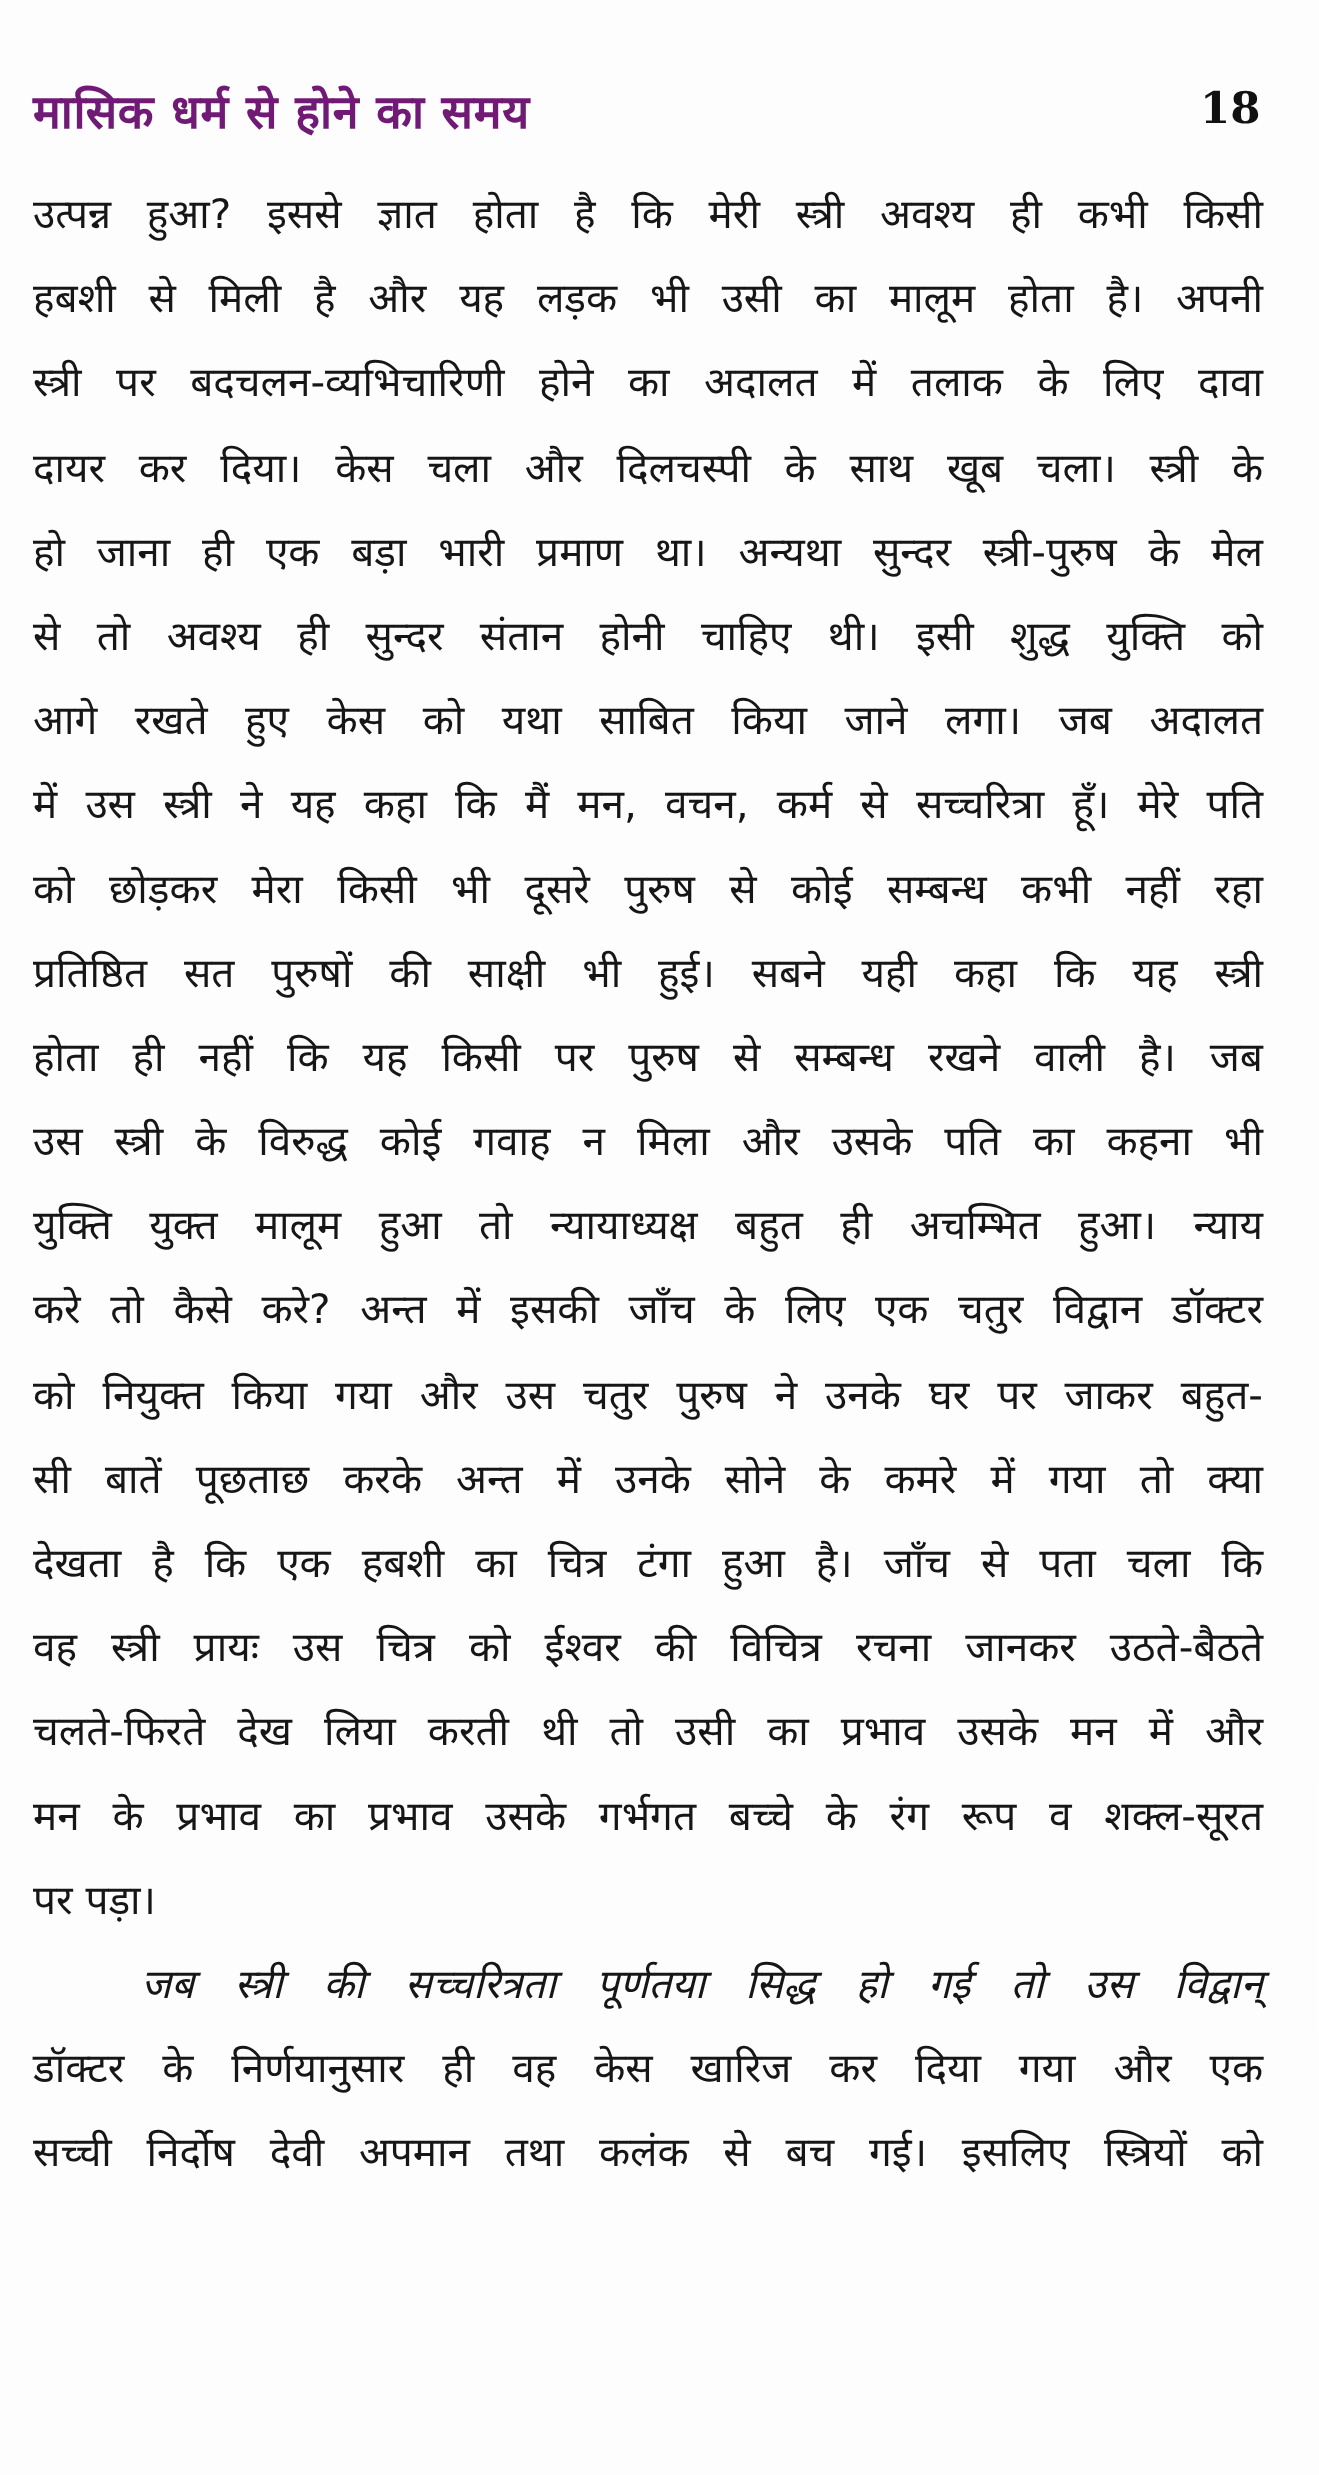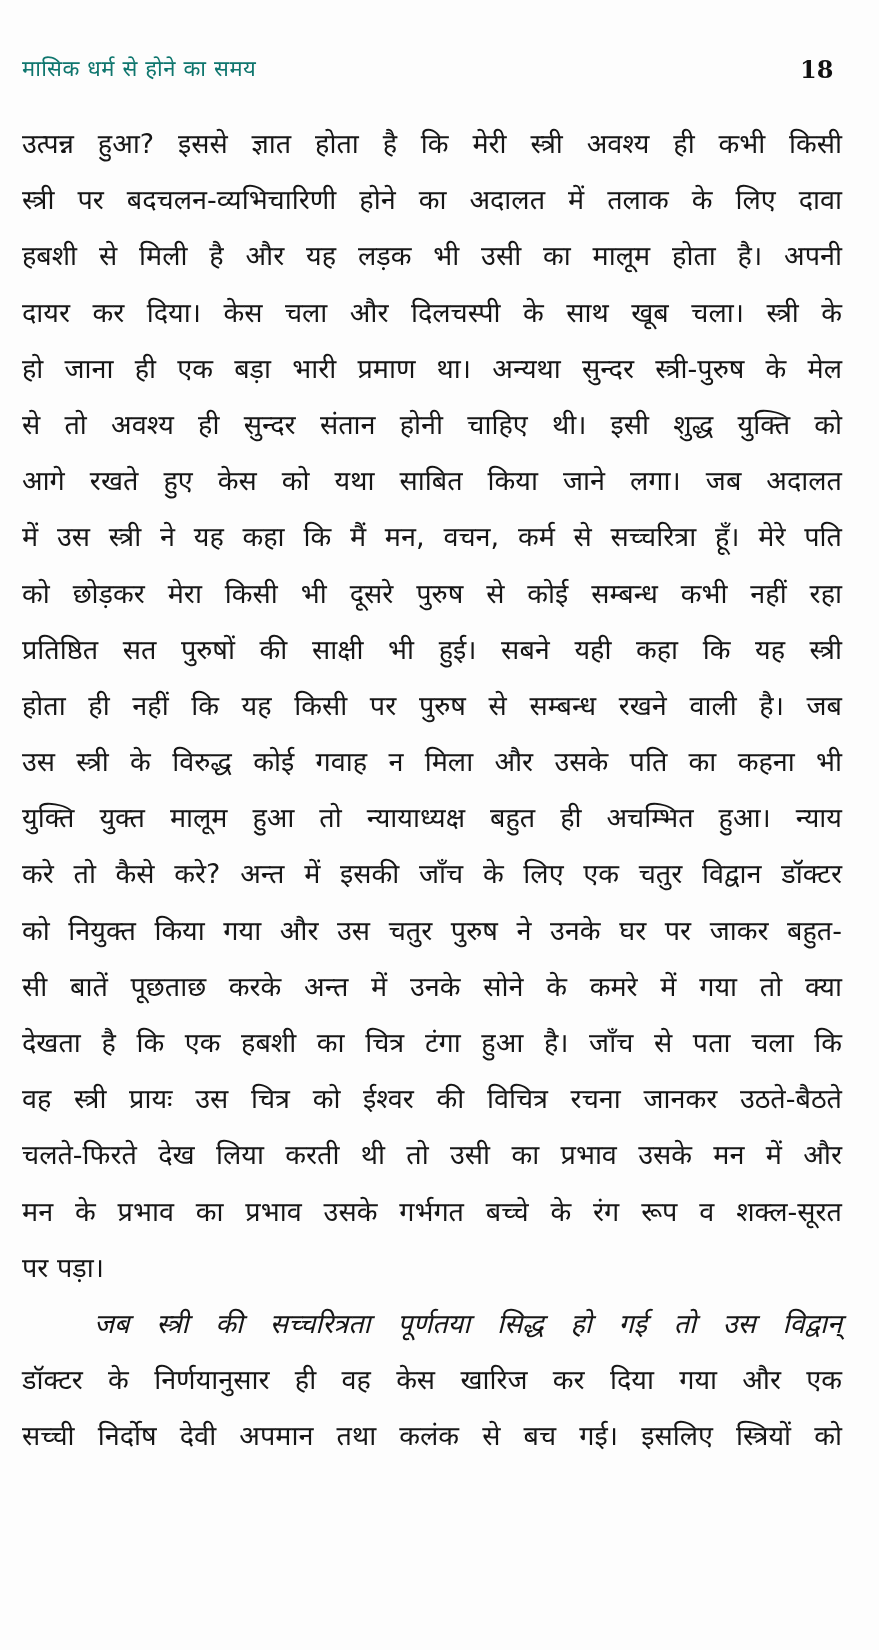--- a/index.html
+++ b/index.html
@@ -18,31 +18,31 @@
     .page {
       position: absolute;
       left: 0; top: 0;
       width: 879px; height: 1650px;
       background: #fdfdfd;
     }
     .running-head {
       position: absolute;
       left: 22px;
       top: 52px;
-      font-size: 22px;
-      font-weight: normal;
+      font-size: 31px;
+      font-weight: bold;
       letter-spacing: 0.5px;
-      color: #0f766e;
+      color: #701a75;
     }
     .page-number {
       position: absolute;
       left: 800px;
       top: 55px;
       font-family: "DejaVu Serif", serif;
-      font-size: 24px;
+      font-size: 29px;
       font-weight: bold;
       color: #111;
     }
     .body-text {
       position: absolute;
       left: 22px;
       top: 116px;
       width: 820px;
     }
     .line {
@@ -65,22 +65,22 @@
 </head>
 <body>
 
 <div class="page">
   <div class="running-head">मासिक धर्म से होने का समय</div>
   <div class="page-number">18</div>
 
   <div class="body-text">
     <div class="paragraph">
       <div class="line">उत्पन्न हुआ? इससे ज्ञात होता है कि मेरी स्त्री अवश्य ही कभी किसी</div>
+      <div class="line">हबशी से मिली है और यह लड़क भी उसी का मालूम होता है। अपनी</div>
       <div class="line">स्त्री पर बदचलन-व्यभिचारिणी होने का अदालत में तलाक के लिए दावा</div>
-      <div class="line">हबशी से मिली है और यह लड़क भी उसी का मालूम होता है। अपनी</div>
       <div class="line">दायर कर दिया। केस चला और दिलचस्पी के साथ खूब चला। स्त्री के</div>
       <div class="line">हो जाना ही एक बड़ा भारी प्रमाण था। अन्यथा सुन्दर स्त्री-पुरुष के मेल</div>
       <div class="line">से तो अवश्य ही सुन्दर संतान होनी चाहिए थी। इसी शुद्ध युक्ति को</div>
       <div class="line">आगे रखते हुए केस को यथा साबित किया जाने लगा। जब अदालत</div>
       <div class="line">में उस स्त्री ने यह कहा कि मैं मन, वचन, कर्म से सच्चरित्रा हूँ। मेरे पति</div>
       <div class="line">को छोड़कर मेरा किसी भी दूसरे पुरुष से कोई सम्बन्ध कभी नहीं रहा</div>
       <div class="line">प्रतिष्ठित सत पुरुषों की साक्षी भी हुई। सबने यही कहा कि यह स्त्री</div>
       <div class="line">होता ही नहीं कि यह किसी पर पुरुष से सम्बन्ध रखने वाली है। जब</div>
       <div class="line">उस स्त्री के विरुद्ध कोई गवाह न मिला और उसके पति का कहना भी</div>
       <div class="line">युक्ति युक्त मालूम हुआ तो न्यायाध्यक्ष बहुत ही अचम्भित हुआ। न्याय</div>

